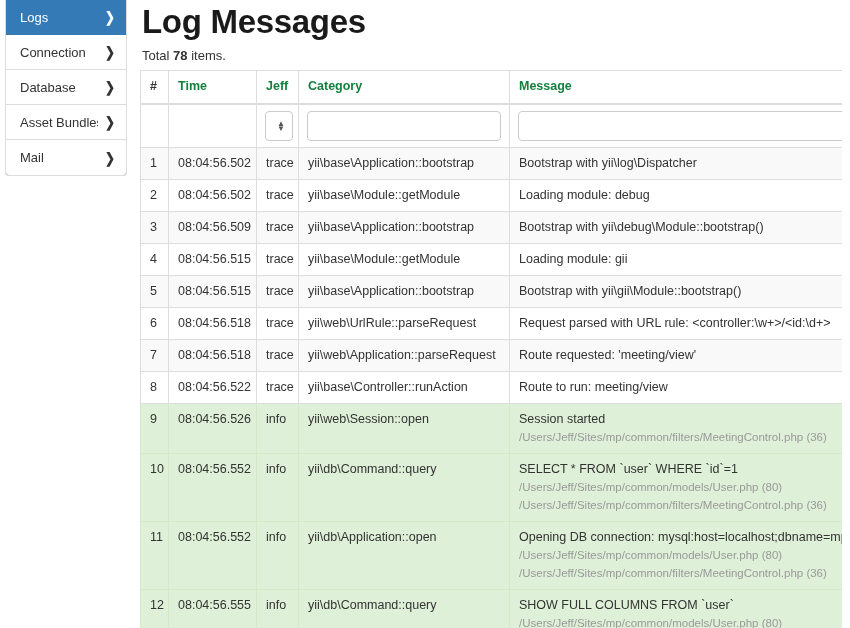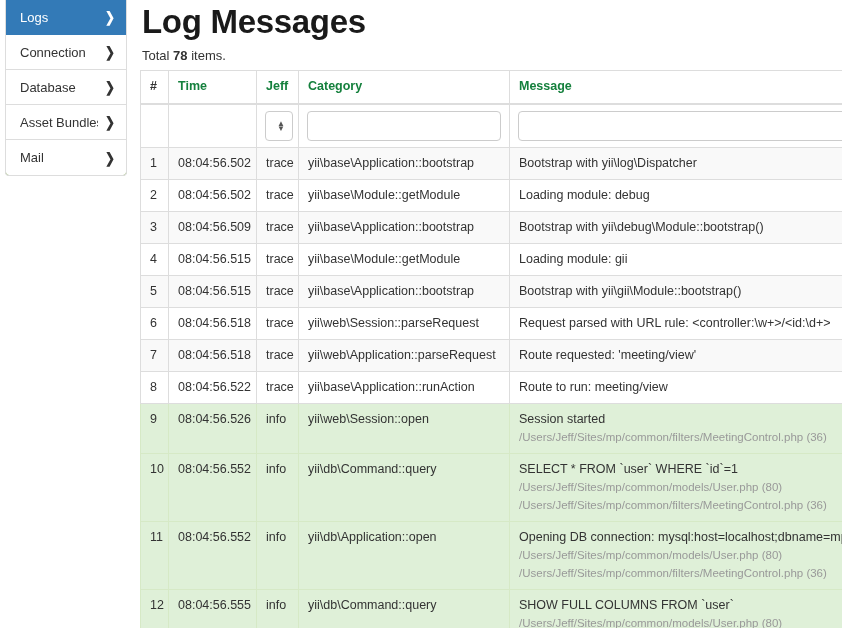--- a/index.html
+++ b/index.html
@@ -268,39 +268,39 @@
               <td class="col-level">trace</td>
               <td class="col-category">yii\base\Application::bootstrap</td>
               <td class="col-msg">
                 <div class="msg-main">Bootstrap with yii\gii\Module::bootstrap()</div>
               </td>
             </tr>
             <tr class="r-even">
               <td class="col-num">6</td>
               <td class="col-time">08:04:56.518</td>
               <td class="col-level">trace</td>
-              <td class="col-category">yii\web\Session::parseRequest</td>
+              <td class="col-category">yii\web\UrlRule::parseRequest</td>
               <td class="col-msg">
                 <div class="msg-main">Request parsed with URL rule: &lt;controller:\w+&gt;/&lt;id:\d+&gt;</div>
               </td>
             </tr>
             <tr class="r-odd">
               <td class="col-num">7</td>
               <td class="col-time">08:04:56.518</td>
               <td class="col-level">trace</td>
               <td class="col-category">yii\web\Application::parseRequest</td>
               <td class="col-msg">
                 <div class="msg-main">Route requested: 'meeting/view'</div>
               </td>
             </tr>
             <tr class="r-even">
               <td class="col-num">8</td>
               <td class="col-time">08:04:56.522</td>
               <td class="col-level">trace</td>
-              <td class="col-category">yii\base\Application::runAction</td>
+              <td class="col-category">yii\base\Controller::runAction</td>
               <td class="col-msg">
                 <div class="msg-main">Route to run: meeting/view</div>
               </td>
             </tr>
             <tr class="r-odd lvl-info">
               <td class="col-num">9</td>
               <td class="col-time">08:04:56.526</td>
               <td class="col-level">info</td>
               <td class="col-category">yii\web\Session::open</td>
               <td class="col-msg">

